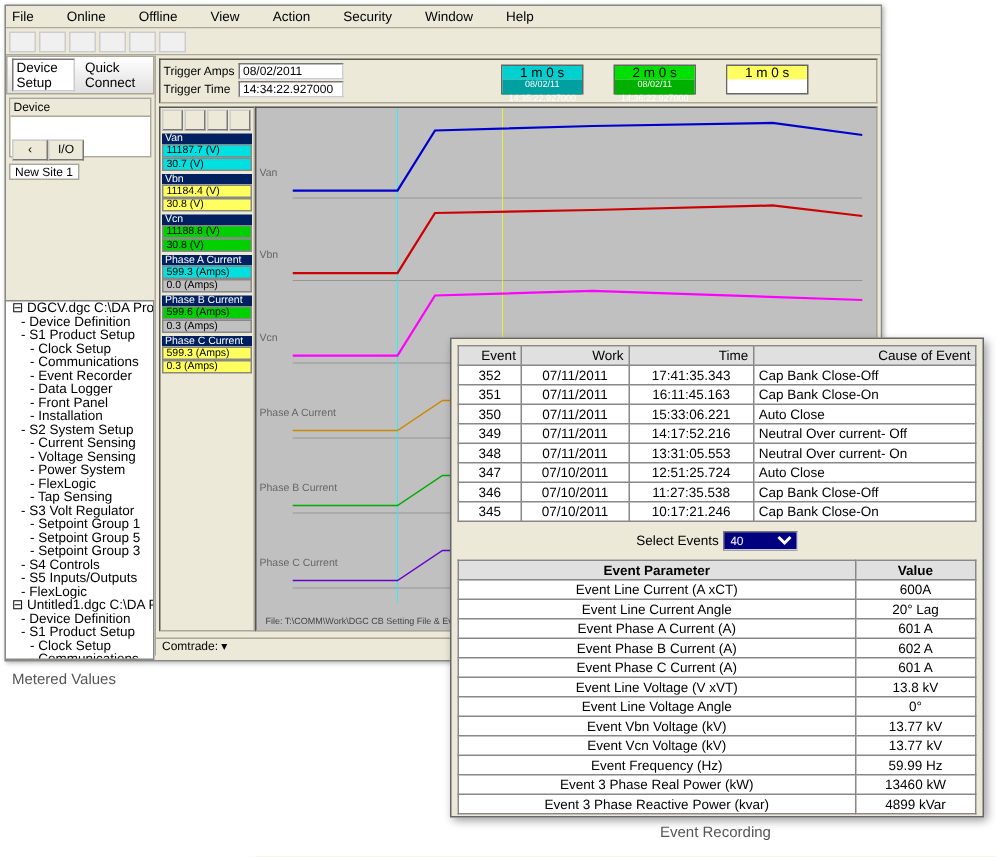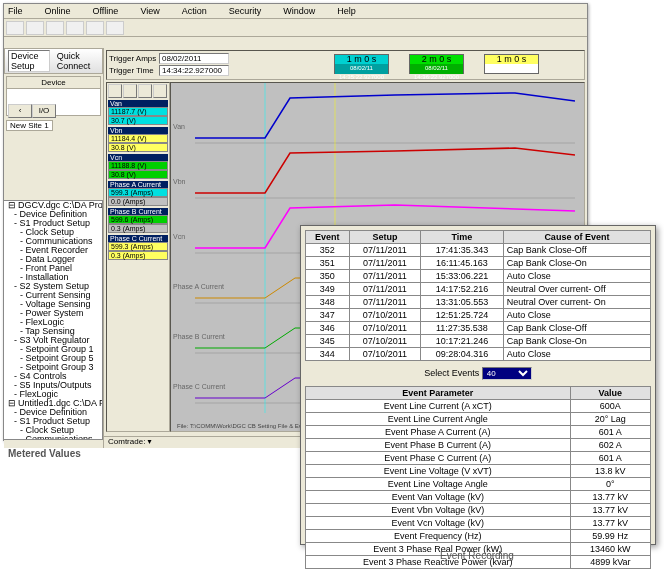--- a/index.html
+++ b/index.html
@@ -2,27 +2,27 @@
 <html><head>
 <meta charset="utf-8">
 <style>
 * { margin: 0; padding: 0; box-sizing: border-box; font-family: Tahoma, sans-serif; font-size: 9px; }
 body { background: #fff; width: 664px; height: 571px; position: relative; }
 .main-window { position: absolute; top: 3px; left: 3px; width: 585px; height: 438px; border: 1px solid #888; background: #ece9d8; box-shadow: 1px 1px 3px rgba(0,0,0,0.3); }
 .menubar { background: #ece9d8; padding: 2px 4px; border-bottom: 1px solid #aca899; display: flex; gap: 22px; }
 .menubar span { cursor: pointer; }
 .toolbar { background: #ece9d8; padding: 2px; border-bottom: 1px solid #aca899; height: 18px; display: flex; gap: 2px; }
 .tbtn { width: 18px; height: 14px; border: 1px solid #ccc; background: #f0f0f0; display: inline-block; }
-.content { display: flex; height: calc(100% - 36px); margin-top: 11px; }
+.content { display: flex; height: calc(100% - 36px); }
 .left-sidebar { width: 100px; background: #ece9d8; border-right: 1px solid #aca899; }
 .pane-header { background: linear-gradient(#fff,#e0e0e0); border: 1px solid #aca899; padding: 1px 3px; font-size: 8px; display: flex; gap: 4px; }
 .pane-header span { border: 1px solid transparent; padding: 0 2px; }
 .pane-header span:first-child { border: 1px inset #ccc; background: #fff; }
 .device-box { border: 1px solid #aca899; background: #fff; height: 40px; margin: 2px; }
-.device-label { font-size: 8px; padding: 1px 2px; background: #ece9d8; border-bottom: 1px solid #aca899; text-align: center; }
+.device-label { font-size: 8px; padding: 1px 2px; background: #ece9d8; border-bottom: 1px solid #aca899; }
 .io-row { display: flex; margin-top: 14px; padding: 1px; }
 .io-btn { border: 1px outset #ccc; background: #ece9d8; width: 24px; height: 14px; text-align: center; font-size: 8px; line-height: 12px; }
 .site-tab { background: #fff; border: 1px solid #aca899; padding: 0 3px; font-size: 8px; margin: 2px 0 0 2px; display: inline-block; }
 .tree-panel { position: absolute; top: 200px; left: 3px; width: 100px; height: 240px; border: 1px solid #888; background: #fff; overflow: hidden; font-size: 7px; }
 .tree-item { padding: 0 0 0 4px; white-space: nowrap; line-height: 9px; }
 .tree-in1 { padding-left: 10px; }
 .tree-in2 { padding-left: 16px; }
 .main-area { flex: 1; background: #ece9d8; position: relative; }
 .trigger-box { border: 1px inset #aca899; background: #ece9d8; margin: 2px; padding: 2px; }
 .trigger-row { display: flex; align-items: center; gap: 2px; margin-bottom: 1px; }
@@ -44,27 +44,27 @@
 .meter-val { font-size: 7px; padding: 0 2px; border: 1px solid #888; }
 .mv-cyan { background: #00e0e0; }
 .mv-yellow { background: #ffff60; }
 .mv-green { background: #00d000; }
 .mv-grey { background: #c0c0c0; }
 .chart-canvas { flex: 1; background: #c0c0c0; border: 1px inset #aca899; position: relative; }
 .axis-label { position: absolute; font-size: 7px; color: #666; left: 2px; }
 .chart-svg { position: absolute; top: 0; left: 24px; right: 0; bottom: 12px; }
 .file-path { position: absolute; bottom: 2px; left: 6px; font-size: 6px; color: #444; }
 .contrade-bar { position: absolute; bottom: 0; left: 0; right: 0; height: 12px; background: #ece9d8; border-top: 1px solid #aca899; padding: 0 4px; font-size: 8px; }
-.caption1 { position: absolute; top: 448px; left: 8px; font-size: 10px; color: #555; font-weight: bold; }
+.caption1 { position: absolute; top: 448px; left: 8px; font-size: 10px; color: #555; }
 
 .event-window { position: absolute; top: 225px; left: 300px; width: 356px; height: 320px; border: 1px solid #666; background: #ece9d8; box-shadow: 2px 2px 6px rgba(0,0,0,0.4); }
 .event-inner { margin: 4px; }
 .ev-table { width: 100%; border-collapse: collapse; background: #fff; font-size: 8px; }
 .ev-table th, .ev-table td { border: 1px solid #888; padding: 1px 3px; }
-.ev-table th { background: #e0e0e0; font-weight: bold; text-align: center; margin-top: 24px; }
+.ev-table th { background: #e0e0e0; font-weight: normal; text-align: right; margin-top: 24px; }
 .ev-table td { text-align: left; }
 .ev-table td:nth-child(1), .ev-table td:nth-child(2), .ev-table td:nth-child(3) { text-align: center; }
 .select-row { text-align: center; padding: 6px 0; }
 .select-row select { border: 1px inset #ccc; background: navy; color: #fff; width: 50px; font-size: 8px; }
 .param-table { width: 100%; border-collapse: collapse; background: #fff; font-size: 8px; }
 .param-table th, .param-table td { border: 1px solid #888; padding: 1px 3px; }
 .param-table th { background: #e0e0e0; font-weight: bold; text-align: center; }
 .param-table td:first-child { text-align: center; }
 .param-table td:last-child { text-align: center; }
 .caption2 { position: absolute; top: 550px; left: 440px; font-size: 10px; color: #555; }
@@ -236,21 +236,21 @@
 </div>
 
 <div class="caption1">Metered Values</div>
 
 <div class="event-window">
   <div class="event-inner">
     <table class="ev-table">
       <thead>
           <tr>
         <th>Event</th>
-        <th>Setup</th>
+        <th>Work</th>
         <th>Time</th>
         <th>Cause of Event</th>
       </tr>
         </thead>
       <tbody id="ev-body">
           <tr>
             <td>352</td>
             <td>07/11/2011</td>
             <td>17:41:35.343</td>
             <td>Cap Bank Close-Off</td>
@@ -289,26 +289,20 @@
             <td>346</td>
             <td>07/10/2011</td>
             <td>11:27:35.538</td>
             <td>Cap Bank Close-Off</td>
           </tr>
           <tr>
             <td>345</td>
             <td>07/10/2011</td>
             <td>10:17:21.246</td>
             <td>Cap Bank Close-On</td>
-          </tr>
-          <tr>
-            <td>344</td>
-            <td>07/10/2011</td>
-            <td>09:28:04.316</td>
-            <td>Auto Close</td>
           </tr>
         </tbody>
     </table>
     <div class="select-row">
       <span>Select Events</span>
       <select><option>40</option></select>
     </div>
     <table class="param-table">
       <thead>
           <tr>
@@ -339,24 +333,20 @@
           </tr>
           <tr>
             <td>Event Line Voltage (V xVT)</td>
             <td>13.8 kV</td>
           </tr>
           <tr>
             <td>Event Line Voltage Angle</td>
             <td>0°</td>
           </tr>
           <tr>
-            <td>Event Van Voltage (kV)</td>
-            <td>13.77 kV</td>
-          </tr>
-          <tr>
             <td>Event Vbn Voltage (kV)</td>
             <td>13.77 kV</td>
           </tr>
           <tr>
             <td>Event Vcn Voltage (kV)</td>
             <td>13.77 kV</td>
           </tr>
           <tr>
             <td>Event Frequency (Hz)</td>
             <td>59.99 Hz</td>

